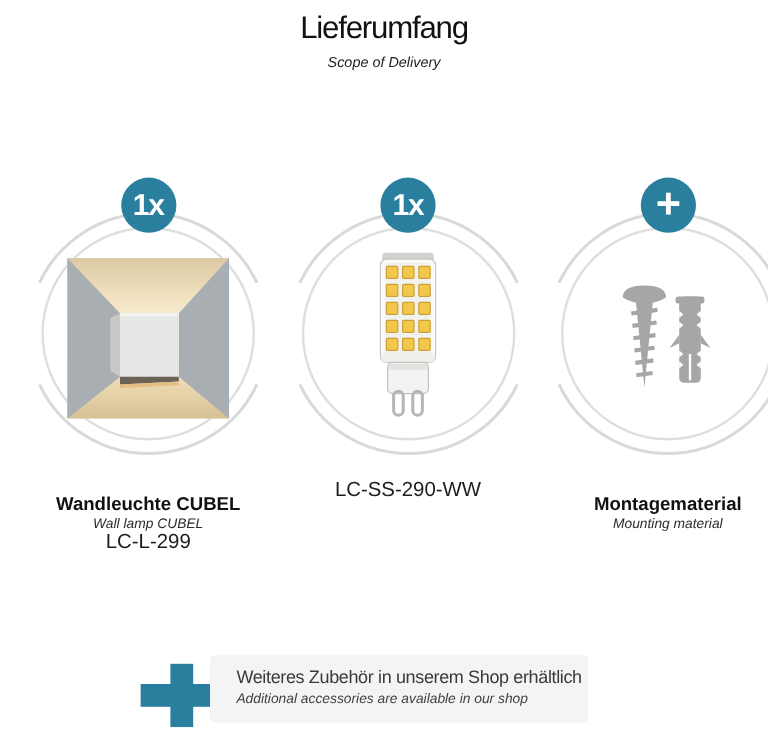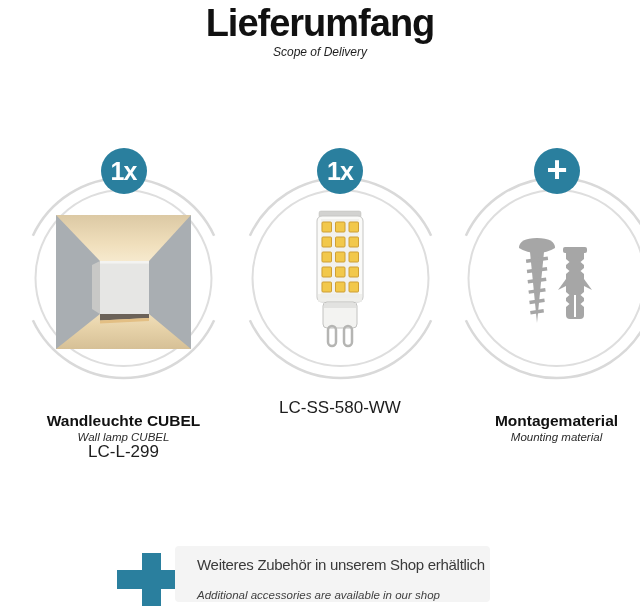--- a/index.html
+++ b/index.html
@@ -1,21 +1,21 @@
 <!DOCTYPE html>
 <html style="--accent: #2a7f9e; --ring: #d9d9d9; --banner: #f4f4f4;"><head>
 <meta charset="utf-8">
 <style>
   html,body{margin:0;padding:0;background:#fff;}
   .page{position:relative;width:640px;height:610px;background:#fff;overflow:hidden;
         font-family:"Liberation Sans",sans-serif;}
 
   
   .header{position:absolute;top:0;left:0;width:640px;text-align:center;}
-  .title{font-size:38px;font-weight:bold;color:#111;letter-spacing:-1px;line-height:44px;margin-top:1px;}
+  .title{font-size:26px;font-weight:normal;color:#111;letter-spacing:-1px;line-height:44px;margin-top:1px;}
   .subtitle{font-size:12px;font-style:italic;color:#1e1e1e;margin-top:0px;}
 
   
   .row{position:absolute;top:145px;left:0;width:640px;display:flex;justify-content:space-between;padding-left:20px;}
   .item{width:207px;position:relative;text-align:center;}
   .graphic{position:relative;width:207px;height:255px;}
   .rings{position:absolute;left:0;top:0;}
   .badge{position:absolute;left:80.5px;top:3px;width:46px;height:46px;border-radius:50%;
          background:var(--accent,#2a7f9e);color:#fff;font-weight:bold;font-size:25px;
          display:flex;align-items:center;justify-content:center;letter-spacing:-1px;}
@@ -28,21 +28,21 @@
   .labels{margin-top:0px;}
   .item-name{font-size:15.5px;font-weight:bold;color:#111;line-height:18px;margin-top:12px;}
   .item-trans{font-size:11.5px;font-style:italic;color:#2b2b2b;line-height:14px;}
   .item-model{font-size:17px;color:#1d1d1d;line-height:16px;}
 
   
   .banner{position:absolute;left:175px;top:546px;width:315px;height:56px;
           background:var(--banner,#f4f4f4);border-radius:4px;}
   .banner-text{padding:9px 0 0 22px;text-align:left;}
   .banner-line1{font-size:15px;color:#3a3a3a;letter-spacing:-0.3px;white-space:nowrap;line-height:19px;}
-  .banner-line2{font-size:11.5px;font-style:italic;color:#3f3f3f;margin-top:15px;white-space:nowrap;}
+  .banner-line2{font-size:11.5px;font-style:italic;color:#3f3f3f;margin-top:3px;white-space:nowrap;}
   .big-plus{position:absolute;left:117px;top:553px;}
 </style>
 </head>
 <body>
 
 <div class="page">
 
   <div class="header">
     <div class="title">Lieferumfang</div>
     <div class="subtitle">Scope of Delivery</div>
@@ -116,21 +116,21 @@
           </g>
           <rect x="6" y="86" width="44" height="8" fill="#ececea" opacity="0.85"></rect>
           <rect x="11" y="94" width="34" height="26" rx="4" fill="#f3f3f1" stroke="#c2c2c0" stroke-width="1"></rect>
           <rect x="12" y="95" width="32" height="5" fill="#e2e2e0"></rect>
           <rect x="16" y="118" width="8" height="20" rx="4" fill="none" stroke="#b5b5b3" stroke-width="2.5"></rect>
           <rect x="32" y="118" width="8" height="20" rx="4" fill="none" stroke="#b5b5b3" stroke-width="2.5"></rect>
         </svg>
       </div>
       <div class="badge">1x</div>
       <div class="labels">
-        <div class="item-model">LC-SS-580-WW</div>
+        <div class="item-model">LC-SS-290-WW</div>
       </div>
     </div>
 
     <div class="item">
       <div class="graphic">
         <svg class="rings" width="207" height="255" viewBox="0 0 207 255">
           <path d="M12.87 90.74 A100 100 0 0 1 194.13 90.74" fill="none" stroke="var(--ring,#d9d9d9)" stroke-width="2.5"></path>
           <path d="M12.87 175.26 A100 100 0 0 0 194.13 175.26" fill="none" stroke="var(--ring,#d9d9d9)" stroke-width="2.5"></path>
           <circle cx="103.5" cy="133" r="88" fill="none" stroke="#dedede" stroke-width="2"></circle>
         </svg>

